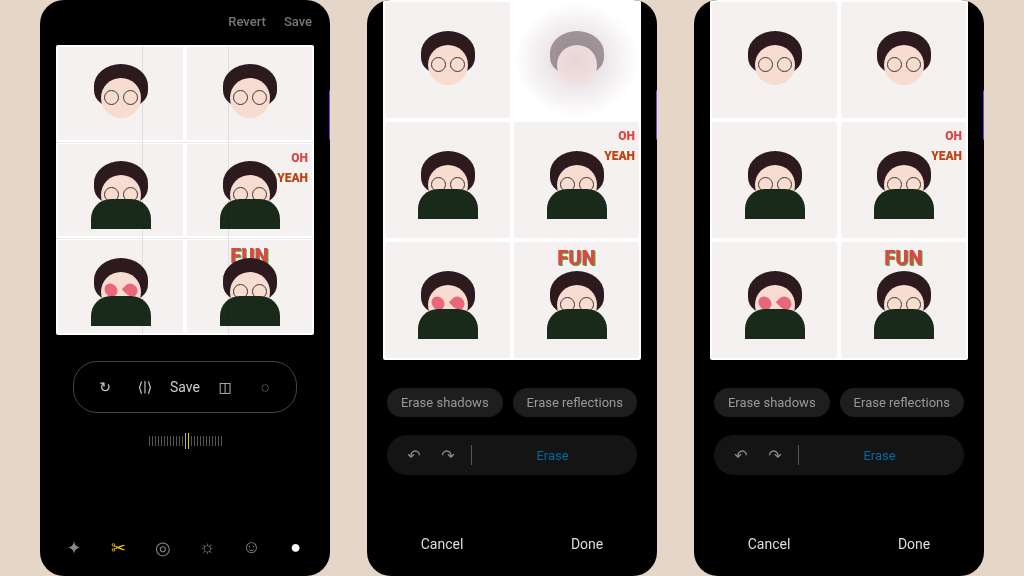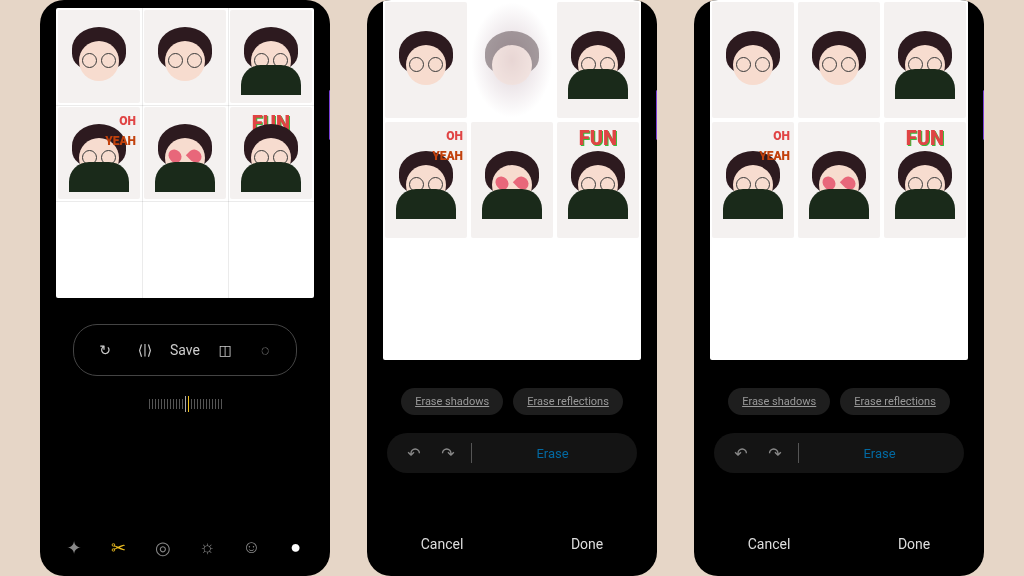--- a/index.html
+++ b/index.html
@@ -63,21 +63,21 @@
     }
     .vline1 { position:absolute; left:33.33%; top:0; bottom:0; width:1px; background:rgba(0,0,0,0.08);}
     .vline2 { position:absolute; left:66.66%; top:0; bottom:0; width:1px; background:rgba(0,0,0,0.08);}
     .hline1 { position:absolute; top:33.33%; left:0; right:0; height:1px; background:rgba(0,0,0,0.08);}
     .hline2 { position:absolute; top:66.66%; left:0; right:0; height:1px; background:rgba(0,0,0,0.08);}
     
     .avatar-grid {
       position: absolute;
       inset: 0;
       display: grid;
-      grid-template-columns: 1fr 1fr 1fr;
+      grid-template-columns: 1fr 1fr;
       grid-template-rows: 1fr 1fr 1fr;
       gap: 4px;
       padding: 2px;
     }
     .avatar-cell {
       background: #f4f1f0;
       border-radius: 2px;
       display: flex;
       align-items: center;
       justify-content: center;
@@ -221,22 +221,21 @@
       display: flex;
       justify-content: center;
       gap: 10px;
       padding: 20px 0 10px;
     }
     .option-chip {
       padding: 7px 14px;
       border-radius: 18px;
       background: rgba(60,60,60,0.5);
       color: #999;
-      font-size: 11px;
-      text-decoration: underline;
+      font-size: 13px;
     }
     .action-bar {
       display: flex;
       align-items: center;
       justify-content: center;
       gap: 12px;
       margin: 8px 20px;
       padding: 10px 16px;
       background: rgba(50,50,50,0.4);
       border-radius: 26px;
@@ -290,20 +289,24 @@
       font-weight: 600;
       color: rgba(120,120,120,0.45);
       margin-top: -6px;
     }
   </style>
 </head>
 <body>
 
 <div class="phone">
   <div class="phone-edge"></div>
+  <div class="topbar">
+    <span>Revert</span>
+    <span>Save</span>
+  </div>
 
   <div class="canvas canvas-1">
     <div class="avatar-grid">
       <div class="avatar-cell">
         <div class="avatar-head">
             <div class="hair"></div>
             <div class="face"></div>
             <div class="glasses"></div>
           </div>
       </div>

